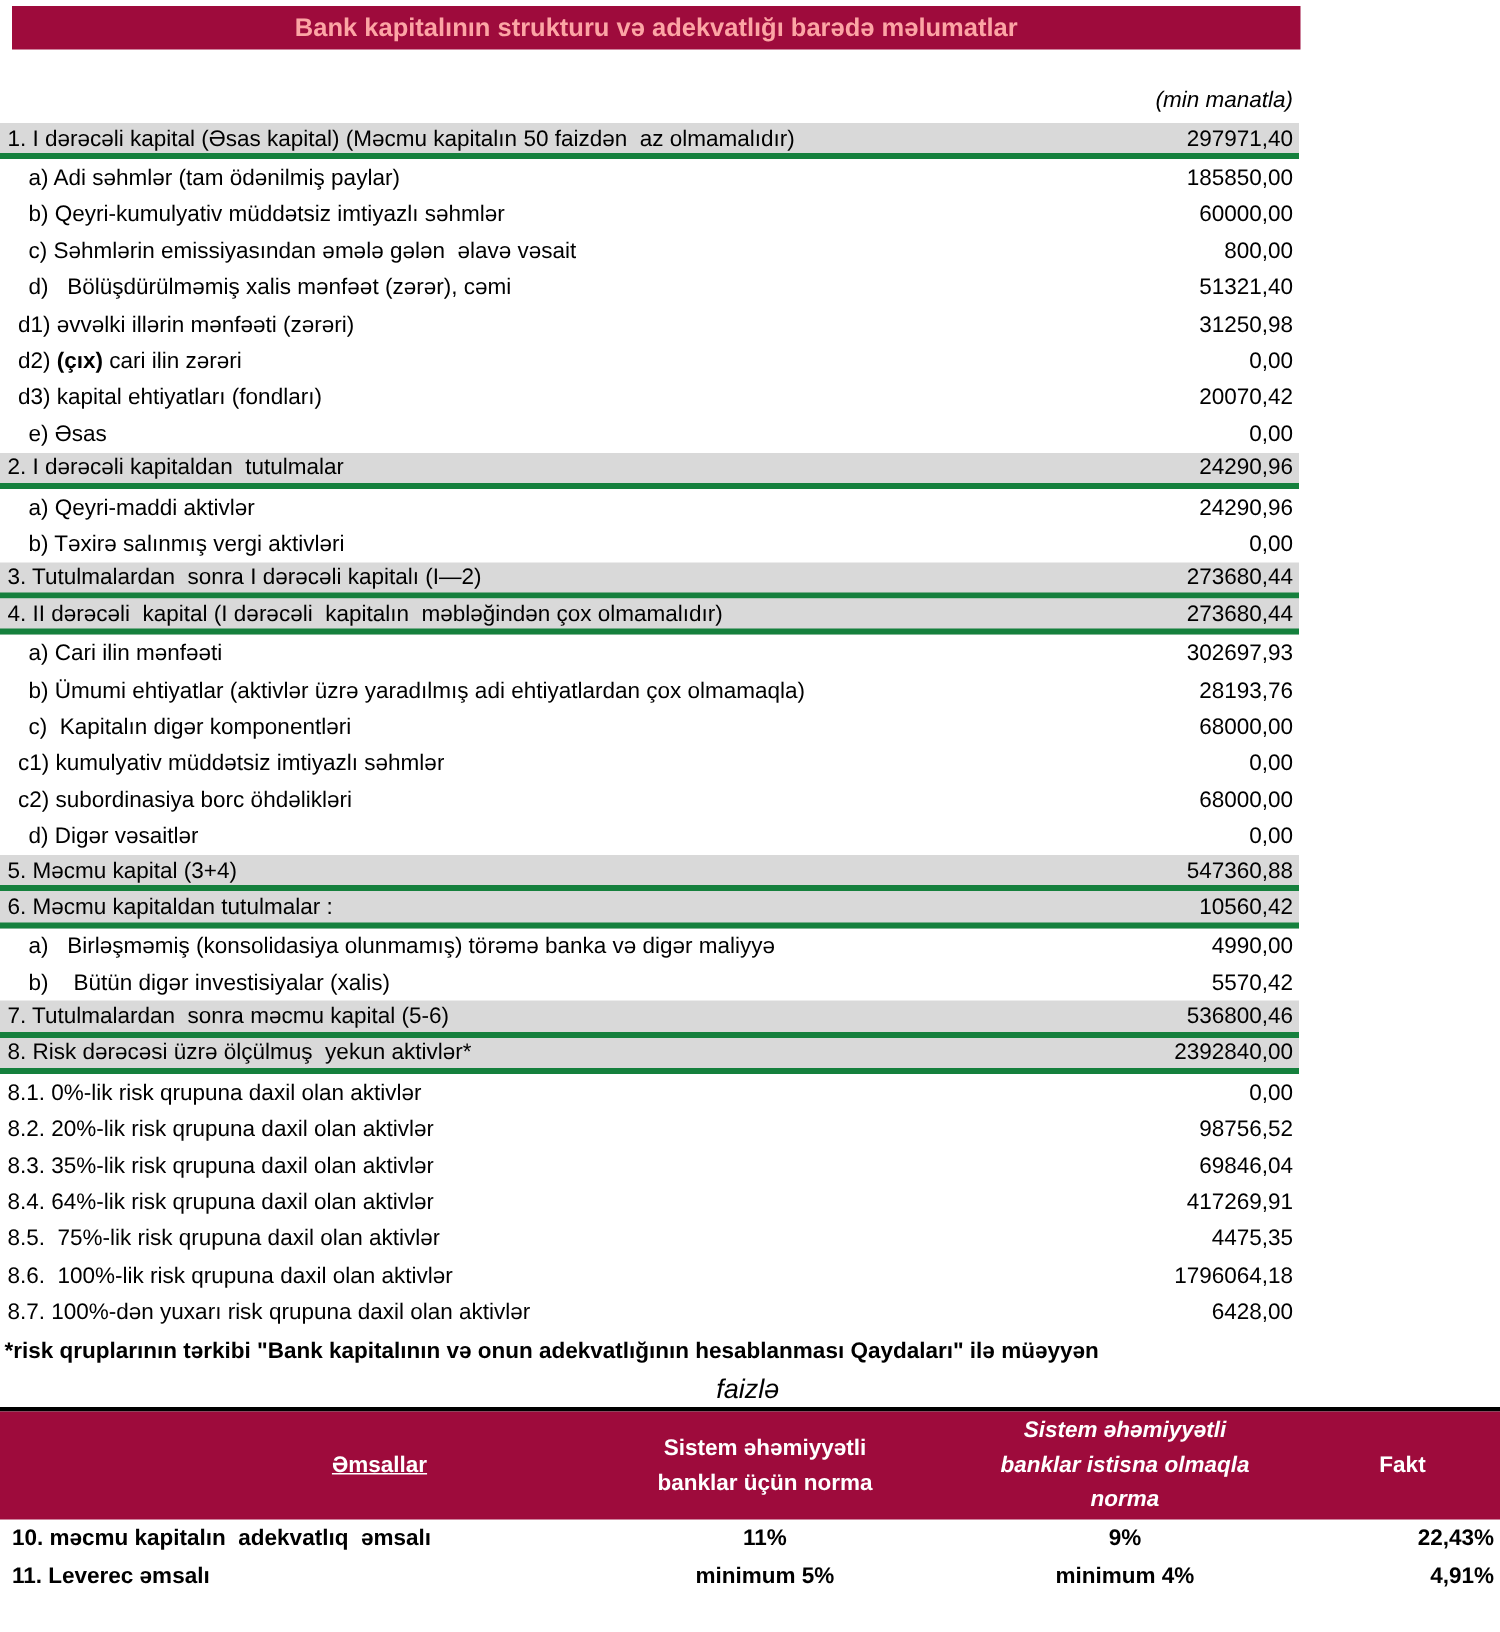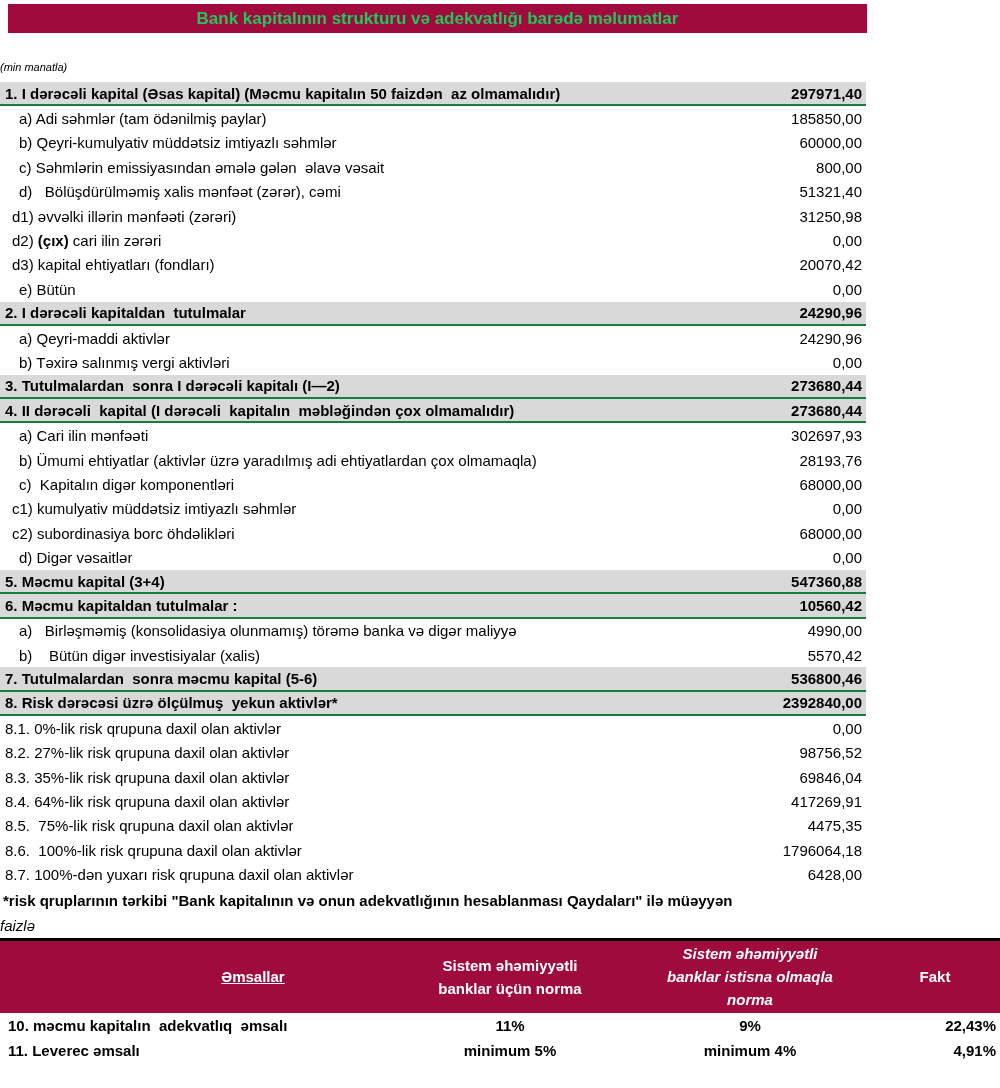--- a/index.html
+++ b/index.html
@@ -9,51 +9,51 @@
   html,body{margin:0;padding:0;background:#fff;}
   body{
     width:1000px;height:1088px;overflow:hidden;
     font-family:"Liberation Sans",sans-serif;color:#000;
     -webkit-font-smoothing:antialiased;
   }
   .page{padding-top:4px;}
 
   .title-bar{
     margin-left:8px;width:859px;height:29px;
-    background:var(--maroon);color:#22c55e;
+    background:var(--maroon);color:#fca5a5;
     font-size:17px;font-weight:700;text-align:center;line-height:29px;
   }
 
   .unit-note{
     width:866px;margin-top:23px;margin-bottom:4px;height:22px;line-height:22px;
-    text-align:left;font-style:italic;font-size:11px;padding-right:4px;box-sizing:border-box;
+    text-align:right;font-style:italic;font-size:15px;padding-right:4px;box-sizing:border-box;
   }
 
   .cap-table{width:866px;}
   .cap-row{
     display:flex;justify-content:space-between;align-items:center;
     height:24.4px;font-size:15px;box-sizing:border-box;
   }
   .cap-row.section{
-    background:var(--gray);font-weight:700;border-bottom:2px solid #15803d;
+    background:var(--gray);font-weight:400;border-bottom:4px solid #15803d;
   }
   .cap-row .label{white-space:pre;overflow:hidden;}
   .cap-row.ind0 .label{padding-left:5px;}
   .cap-row.ind1 .label{padding-left:19px;}
   .cap-row.ind2 .label{padding-left:12px;}
   .cap-row .value{padding-right:4px;text-align:right;white-space:pre;}
   .bold-mid{font-weight:700;}
 
   .footnote{
     margin-top:3px;height:22px;line-height:22px;
     font-weight:700;font-size:15px;padding-left:3px;
   }
   .percent-note{
     margin-top:4px;height:20px;line-height:20px;
-    text-align:left;font-style:italic;font-size:15px;padding-right:3px;
+    text-align:center;font-style:italic;font-size:18px;padding-right:3px;
   }
 
   .ratios{margin-top:2px;width:1000px;border-top:3px solid #000;}
   .ratio-head{
     display:grid;grid-template-columns:390px 240px 240px 130px;
     background:var(--maroon);color:#fff;height:72px;
     font-weight:700;font-size:15px;
   }
   .hcell{display:flex;align-items:center;justify-content:center;text-align:center;line-height:23px;}
   .hcell.h1{padding-left:116px;box-sizing:border-box;text-decoration:underline;}
@@ -106,21 +106,21 @@
       </div>
       <div class="cap-row ind2">
         <span class="label"><span>d2) </span><span class="bold-mid">(çıx)</span><span> cari ilin zərəri</span></span>
         <span class="value">0,00</span>
       </div>
       <div class="cap-row ind2">
         <span class="label">d3) kapital ehtiyatları (fondları)</span>
         <span class="value">20070,42</span>
       </div>
       <div class="cap-row ind1">
-        <span class="label">e) Bütün</span>
+        <span class="label">e) Əsas</span>
         <span class="value">0,00</span>
       </div>
       <div class="cap-row ind0 section">
         <span class="label">2. I dərəcəli kapitaldan  tutulmalar</span>
         <span class="value">24290,96</span>
       </div>
       <div class="cap-row ind1">
         <span class="label">a) Qeyri-maddi aktivlər</span>
         <span class="value">24290,96</span>
       </div>
@@ -182,21 +182,21 @@
       </div>
       <div class="cap-row ind0 section">
         <span class="label">8. Risk dərəcəsi üzrə ölçülmuş  yekun aktivlər*</span>
         <span class="value">2392840,00</span>
       </div>
       <div class="cap-row ind0">
         <span class="label">8.1. 0%-lik risk qrupuna daxil olan aktivlər</span>
         <span class="value">0,00</span>
       </div>
       <div class="cap-row ind0">
-        <span class="label">8.2. 27%-lik risk qrupuna daxil olan aktivlər</span>
+        <span class="label">8.2. 20%-lik risk qrupuna daxil olan aktivlər</span>
         <span class="value">98756,52</span>
       </div>
       <div class="cap-row ind0">
         <span class="label">8.3. 35%-lik risk qrupuna daxil olan aktivlər</span>
         <span class="value">69846,04</span>
       </div>
       <div class="cap-row ind0">
         <span class="label">8.4. 64%-lik risk qrupuna daxil olan aktivlər</span>
         <span class="value">417269,91</span>
       </div>

